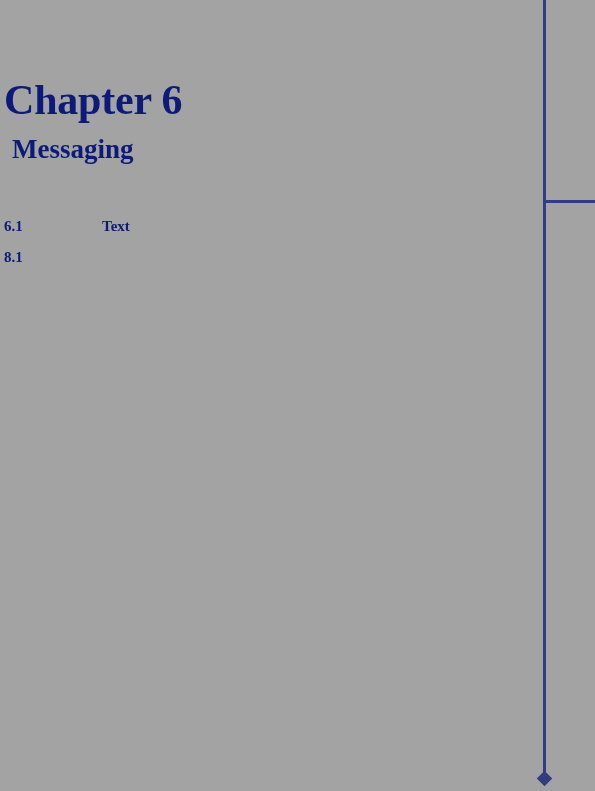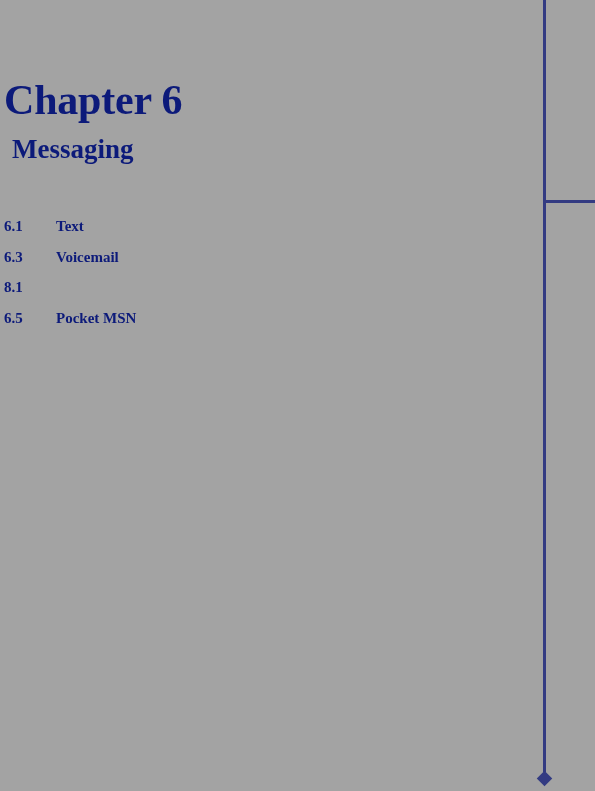--- a/index.html
+++ b/index.html
@@ -94,20 +94,21 @@
 
   .toc-number {
     width: 56px;
     flex: 0 0 56px;
     padding-left: 4px;
     box-sizing: border-box;
   }
 
   .toc-label {
     flex: 1 1 auto;
+    margin-left: 46px;
   }
 </style>
 </head>
 <body>
 
 <div class="page">
 
   <div class="rule-vertical"></div>
 
   <div class="rule-horizontal"></div>
@@ -119,29 +120,21 @@
   <h2 class="chapter-subtitle">Messaging</h2>
 
   <div class="toc">
 
     <div class="toc-entry">
       <span class="toc-number">6.1</span>
       <span class="toc-label">Text</span>
     </div>
 
 
-    <div class="toc-entry">
-      <span class="toc-number">6.3</span>
-      <span class="toc-label">Voicemail</span>
-    </div>
 
     <div class="toc-entry">
       <span class="toc-number">8.1</span>
     </div>
 
-    <div class="toc-entry">
-      <span class="toc-number">6.5</span>
-      <span class="toc-label">Pocket MSN</span>
-    </div>
 
   </div>
 
 </div>
 
 </body></html>

